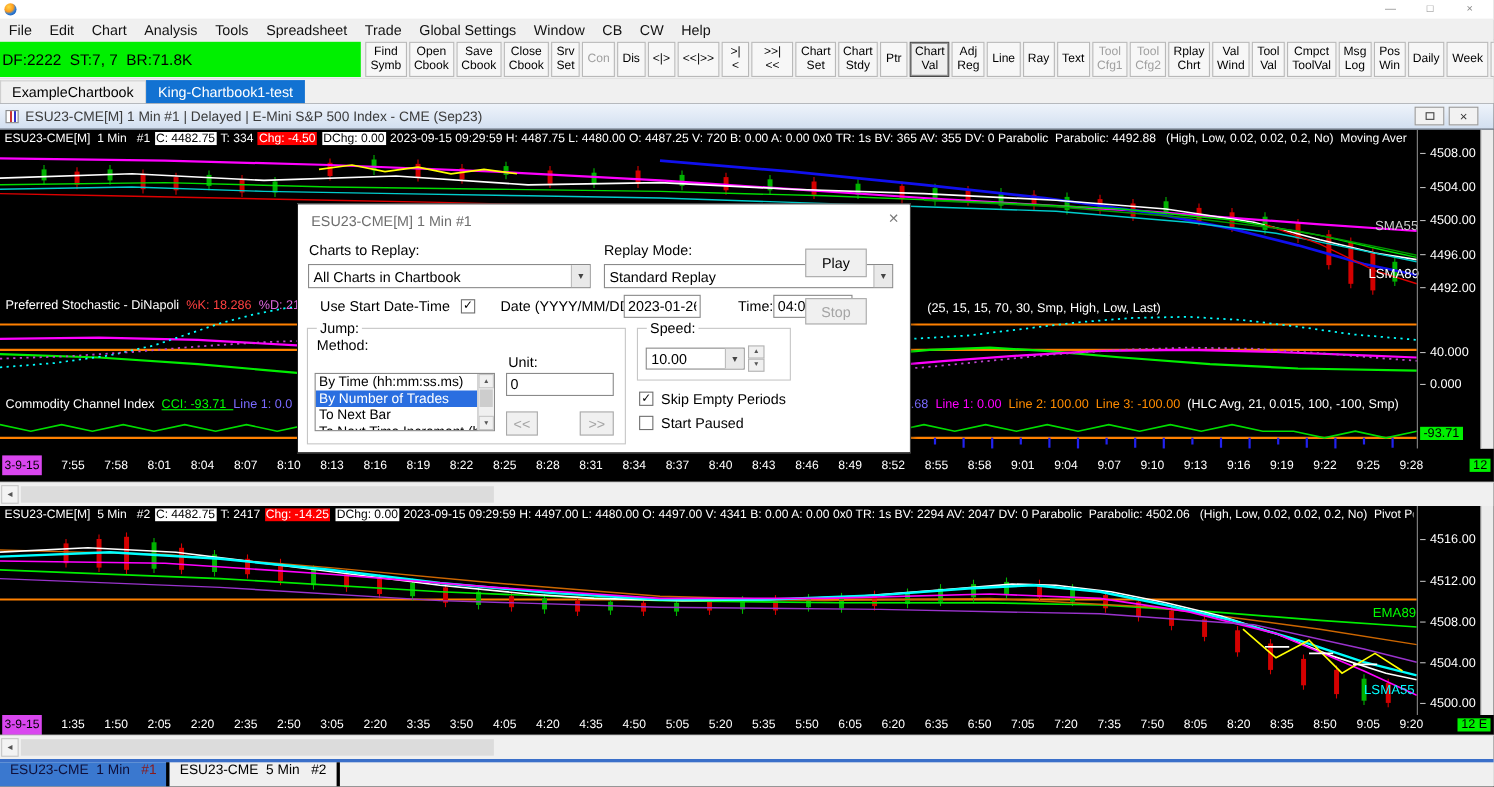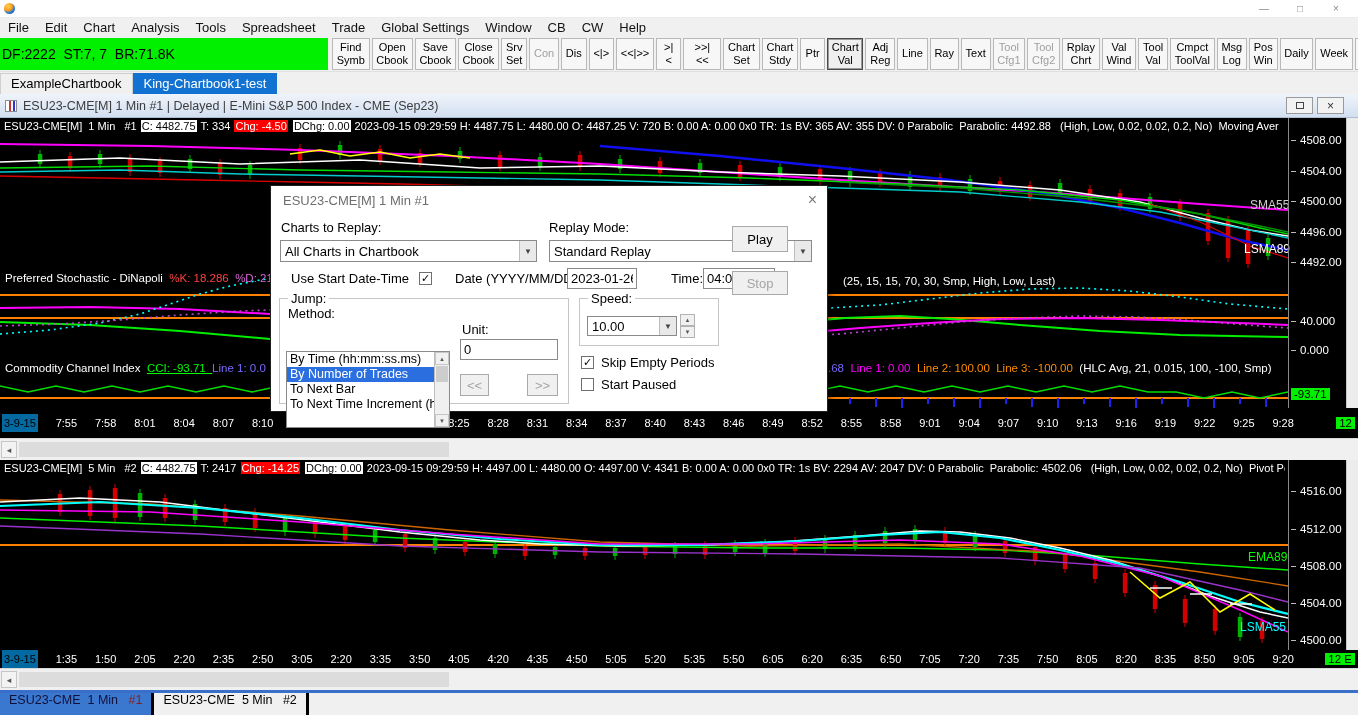--- a/index.html
+++ b/index.html
@@ -42,21 +42,21 @@
   .study-label .seg{letter-spacing:0}
   .line-label{position:absolute;font-size:12px}
   .scalesep{position:absolute;top:0;bottom:0;left:1288px;width:1px;background:#888}
   .pricelabel{position:absolute;left:1291px;color:#fff;font-size:11.5px;white-space:nowrap}
   .pricelabel::before{content:"";display:inline-block;width:5px;height:1px;background:#bbb;vertical-align:middle;margin-right:4px}
   .gbadge{background:#00f000;color:#000;font-size:11.5px;padding:0 3px;white-space:nowrap}
   .vscroll{position:absolute;right:0;width:12px;background:#ececec;border-left:1px solid #c9c9c9}
   .ta{position:relative;background:#000;display:flex;align-items:center;padding:0 64px 0 2px;justify-content:space-between}
   #ta1{position:absolute;top:314px;left:0;right:0;height:30px}
   #ta2{position:absolute;top:190px;left:0;right:0;height:18px}
-  .tadate{background:#0369a1;color:#000;font-size:11px;padding:3px 2px;flex:none}
+  .tadate{background:#d946ef;color:#000;font-size:11px;padding:3px 2px;flex:none}
   .tatime{color:#fff;font-size:11px;flex:none}
   .tabadge{position:absolute;right:3px;top:50%;transform:translateY(-50%)}
   .hscroll{position:absolute;left:0;right:0;background:#f0f0f0;border-top:1px solid #d8d8d8}
   #hs1{top:344px;height:22px}
   #hs2{top:208px;height:22px}
   .harrow{position:absolute;left:1px;top:2px;width:16px;height:17px;background:#f3f3f3;border:1px solid #c6c6c6;color:#555;font-size:9px;display:flex;align-items:center;justify-content:center}
   .hthumb{position:absolute;left:19px;top:3px;width:430px;height:15px;background:#dcdcdc}
   #chart2{position:absolute;top:460px;left:0;width:1358px;height:230px;background:#000}
   
   #bottombar{position:absolute;top:690px;left:0;right:0;height:25px;background:#f0f0f0;border-top:3px solid #3a6fc9}
@@ -545,21 +545,21 @@
     <span class="lbl" style="left:20px;top:57px">Use Start Date-Time</span>
     <span class="cb" style="left:148px;top:58px">✓</span>
     <span class="lbl" style="left:184px;top:57px">Date (YYYY/MM/DD):</span>
     <input class="txt" style="left: 296px; top: 54px; width: 70px;" value="2023-01-26">
     <span class="lbl" style="left:400px;top:57px">Time:</span>
     <input class="txt" style="left: 432px; top: 54px; width: 72px;" value="04:00:00">
 
     <div class="group" style="left:8px;top:84px;width:290px;height:106px">
       <span class="legend">Jump:</span>
       <span class="lbl" style="left:8px;top:7px">Method:</span>
-      <div class="listbox" style="left:6px;top:52px;width:164px;height:77px">
+      <div class="listbox" style="left:6px;top:40px;width:164px;height:53px">
         <div class="litems" id="mlist">
             <div class="litem">By Time (hh:mm:ss.ms)</div>
             <div class="litem sel">By Number of Trades</div>
             <div class="litem">To Next Bar</div>
             <div class="litem">To Next Time Increment (h</div>
           </div>
         <div class="lscroll">
           <span class="lsb" style="top:0">▲</span>
           <span class="lthumb"></span>
           <span class="lsb" style="bottom:0">▼</span>

